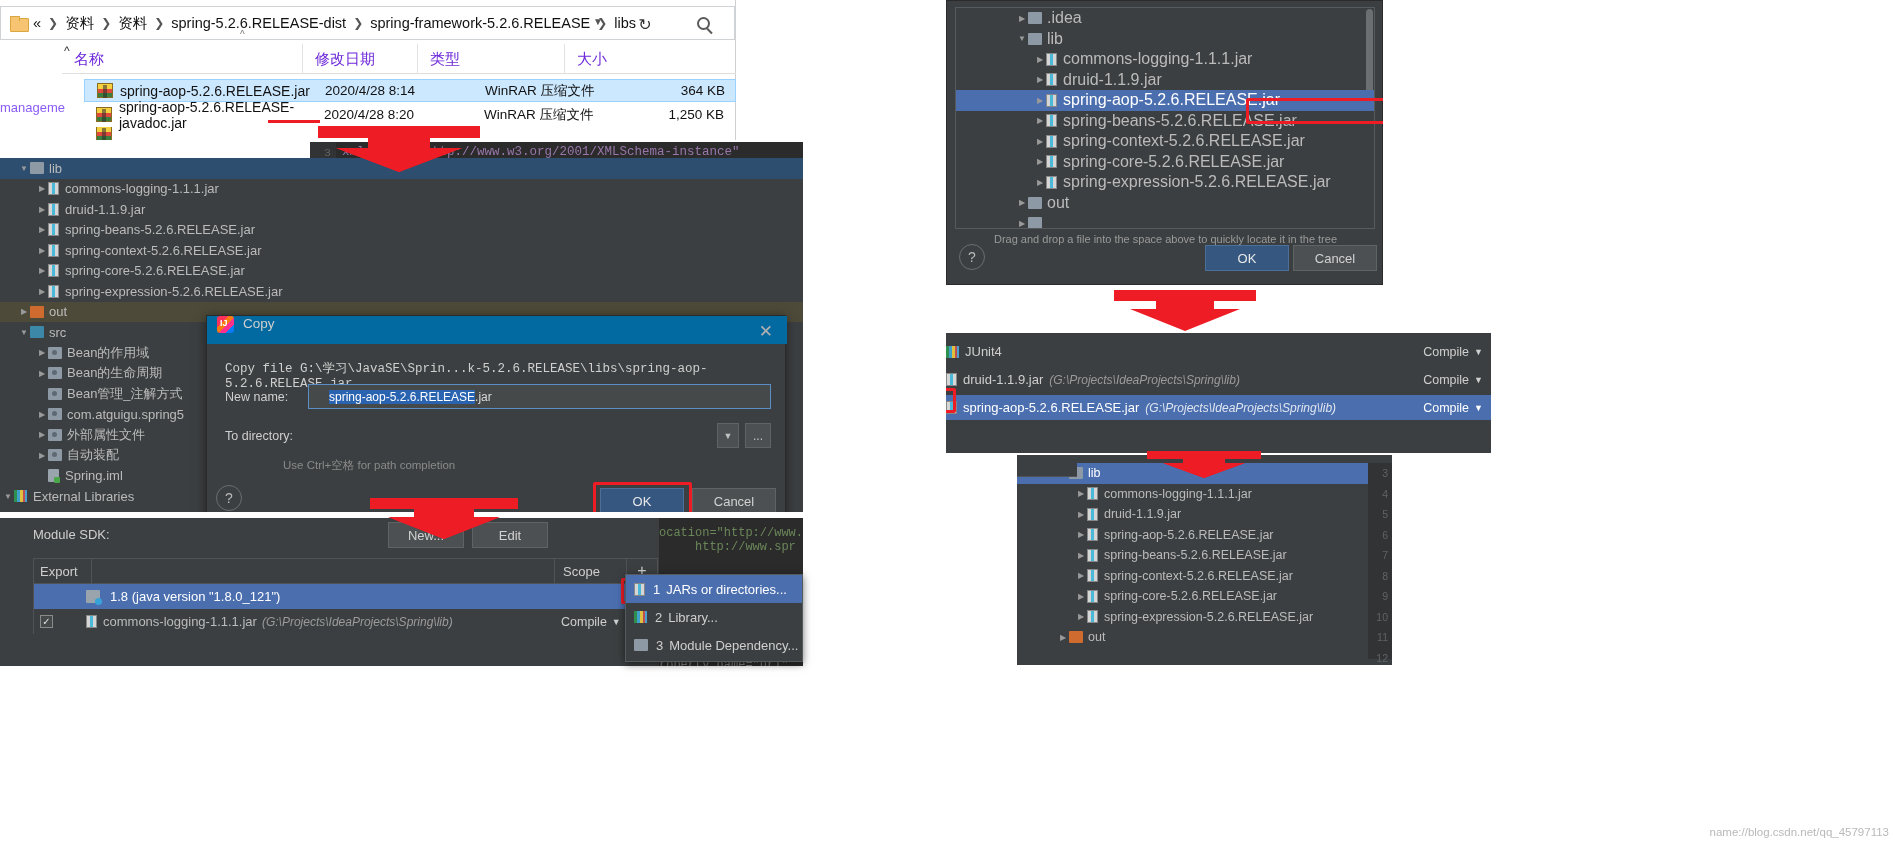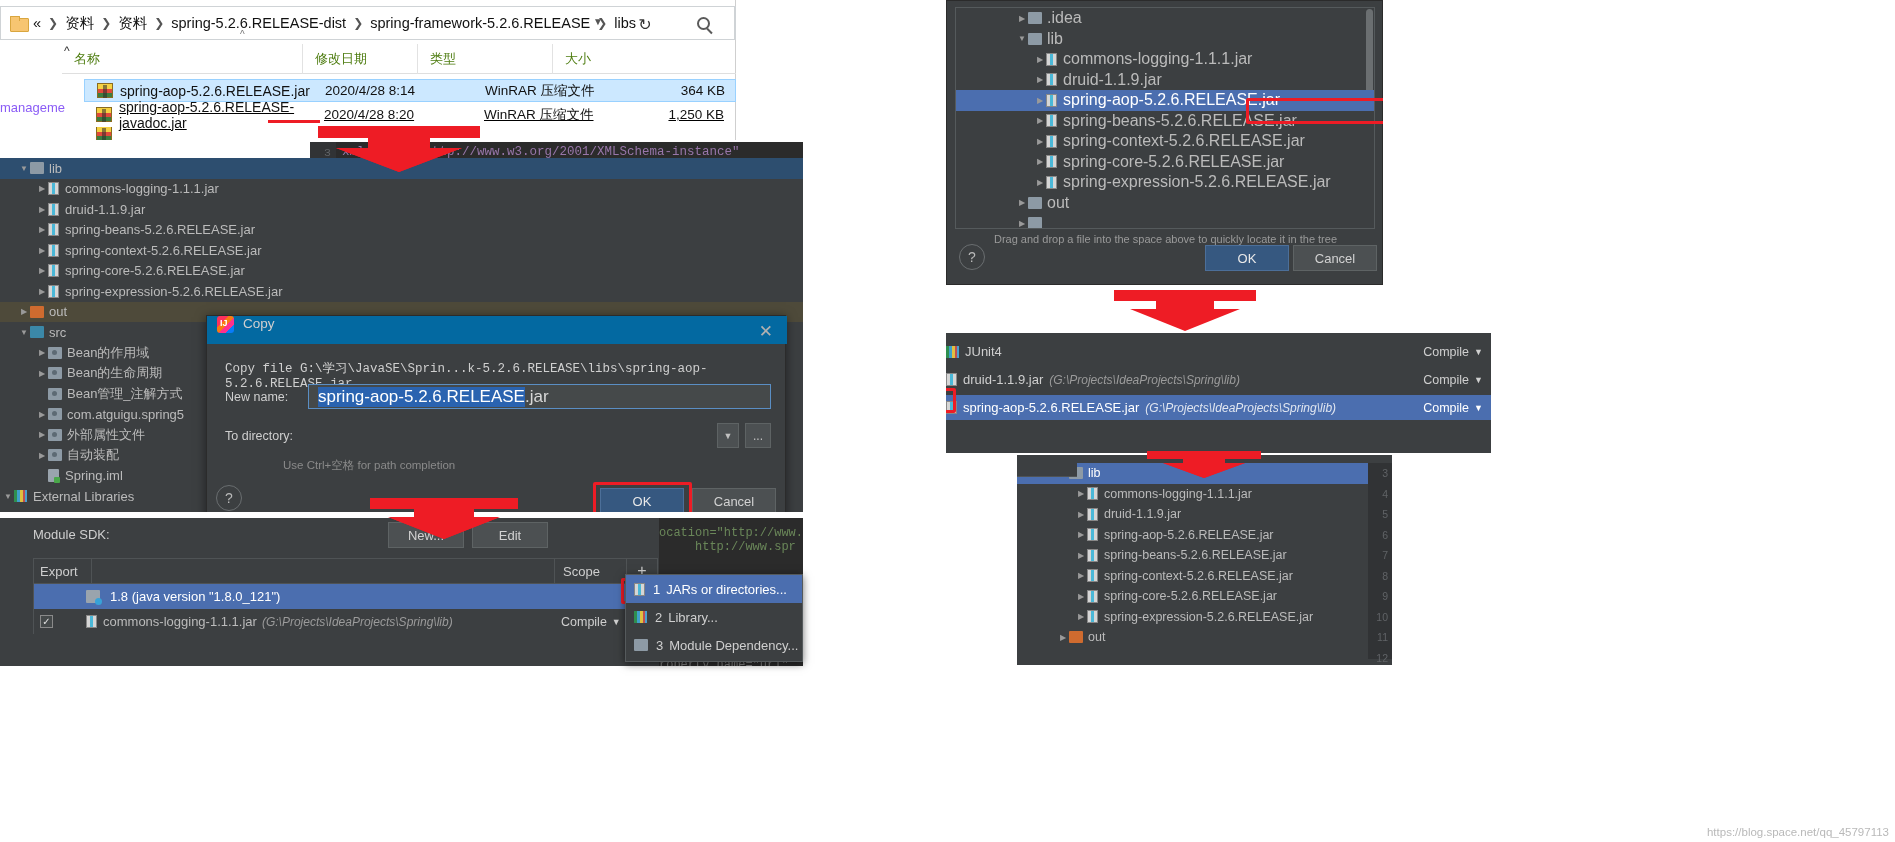--- a/index.html
+++ b/index.html
@@ -26,21 +26,21 @@
               display:flex; align-items:center; justify-content:center; color:#333; font-size:16px; }
   #explorer .searchwrap { position:absolute; right:0; top:6px; width:62px; height:34px;
               border:1px solid #cfd3d6; border-left:none; background:#fff;
               display:flex; align-items:center; justify-content:center; }
   .mag { width:13px; height:13px; border:2px solid #5a5a5a; border-radius:50%; position:relative; }
   .mag:after { content:""; position:absolute; right:-5px; bottom:-4px; width:7px; height:2px;
               background:#5a5a5a; transform:rotate(45deg); }
   #explorer .hdr { position:absolute; left:62px; top:44px; width:674px; height:30px;
               border-bottom:1px solid #dfdfdf; }
   #explorer .hdr .cell { position:absolute; top:0; height:30px; display:flex; align-items:center;
-              font-size:13px; color:#4d7c0f; border-left:1px solid #e2e2e2; padding-left:12px; }
+              font-size:15px; color:#6d28d9; border-left:1px solid #e2e2e2; padding-left:12px; }
   #explorer .sortcaret { position:absolute; left:240px; top:29px; font-size:10px; color:#777; }
   #explorer .upcaret { position:absolute; left:64px; top:44px; font-size:12px; color:#333; }
   .fl-row { position:absolute; left:84px; width:652px; height:23px; display:flex; align-items:center; }
   .fl-row.sel { background:#cce8ff; border:1px solid #99d1ff; }
   .jar-ico { width:16px; height:15px; margin-left:12px; margin-right:7px; flex:none; position:relative;
              background:linear-gradient(180deg,#f5d142 0 40%, #e04a3a 40% 70%, #3d7d3d 70% 100%);
              border:1px solid #8a6b20; }
   .jar-ico:after{ content:""; position:absolute; left:5px; top:1px; width:4px; height:13px;
              background:#2b2b2b; opacity:.55; }
   .fl-name { font-size:14px; color:#111; width:205px; }
@@ -88,21 +88,21 @@
                  display:flex; align-items:flex-start; background:#0369a1; }
   .idea-ico { width:17px;height:17px;margin-left:10px;margin-right:9px;border-radius:3px;
       background:linear-gradient(135deg,#fe315d 0 35%, #f97a12 35% 55%, #ff318c 55% 75%, #087cfa 75%); position:relative;}
   .idea-ico:after{content:"IJ";position:absolute;left:3px;top:2px;font-size:9px;color:#fff;font-weight:bold;}
   #copy-dialog .title-txt { font-size:13.5px; color:#cfcfcf; }
   #copy-dialog .xbtn { position:absolute; right:12px; top:5px; font-size:17px; color:#b0b0b0; }
   #copy-dialog .msg { position:absolute; left:18px; top:44px; font-size:12.5px; color:#cfcfcf;
                  font-family:"Liberation Mono", monospace; }
   #copy-dialog .lbl { position:absolute; font-size:12.5px; color:#cfcfcf; }
   #copy-dialog .inp { position:absolute; height:25px; background:#45494a; border:1px solid #5a8ec4;
-                 display:flex; align-items:center; padding:0 9px; font-size:17px; color:#d8d8d8; }
+                 display:flex; align-items:center; padding:0 20px; font-size:12px; color:#d8d8d8; }
   #copy-dialog .inp2 { position:absolute; height:25px; background:#45494a; border:1px solid #5e6364;
                  display:flex; align-items:center; padding:0 6px; font-size:12.5px; color:#d8d8d8; }
   .hl-sel { background:#2a63b0; color:#fff; }
   #copy-dialog .drop { position:absolute; width:22px; height:25px; background:#4c5052;
                  border:1px solid #5e6364; display:flex; align-items:center; justify-content:center;
                  font-size:9px; color:#c0c0c0; }
   #copy-dialog .ell { position:absolute; width:26px; height:25px; background:#4c5052;
                  border:1px solid #5e6364; display:flex; align-items:center; justify-content:center;
                  font-size:12px; color:#c0c0c0; }
   #copy-dialog .hint { position:absolute; left:282px; top:157px; font-size:11.5px; color:#8a8a8a; }
@@ -208,32 +208,32 @@
     <div class="searchwrap">
       <span class="mag"></span>
     </div>
 
     <div class="upcaret">^</div>
 
     <div class="hdr">
       <div class="cell" style="left:0;width:240px;border-left:none;">名称</div>
       <div class="cell" style="left:240px;width:115px;">修改日期</div>
       <div class="cell" style="left:355px;width:135px;">类型</div>
-      <div class="cell" style="left:490px;width:110px;">大小</div>
+      <div class="cell" style="left:502px;width:110px;">大小</div>
     </div>
     <div class="sortcaret">^</div>
 
     <div class="fl-row sel" style="top:79px;">
       <span class="jar-ico"></span>
       <span class="fl-name">spring-aop-5.2.6.RELEASE.jar</span>
       <span class="fl-date">2020/4/28 8:14</span>
       <span class="fl-type">WinRAR 压缩文件</span>
       <span class="fl-size">364 KB</span>
     </div>
-    <div class="fl-row" style="top:103px;text-decoration:underline;">
+    <div class="fl-row" style="top:103px;">
       <span class="jar-ico"></span>
       <span class="fl-name">spring-aop-5.2.6.RELEASE-javadoc.jar</span>
       <span class="fl-date">2020/4/28 8:20</span>
       <span class="fl-type">WinRAR 压缩文件</span>
       <span class="fl-size">1,250 KB</span>
     </div>
     <div class="fl-row" style="top:127px;overflow:hidden;height:13px;">
       <span class="jar-ico"></span>
     </div>
 
@@ -657,15 +657,15 @@
     <svg width="150" height="46" viewBox="0 0 150 46">
       <polygon points="4,3 146,3 146,14 104,14 104,22 130,22 75,44 20,22 46,22 46,14 4,14" fill="#ee1c25"></polygon>
     </svg>
   </div>
   <div class="abs arrow" style="left:1145px; top:449px;">
     <svg width="118" height="30" viewBox="0 0 118 30">
       <polygon points="2,2 116,2 116,10 80,10 80,14 100,14 59,29 18,14 38,14 38,10 2,10" fill="#ee1c25"></polygon>
     </svg>
   </div>
 
-  <div class="abs" id="watermark">https://blog.space.net/qq_45797113</div>
+  <div class="abs" id="watermark">name://blog.csdn.net/qq_45797113</div>
 
 </div>
 
 </body></html>

